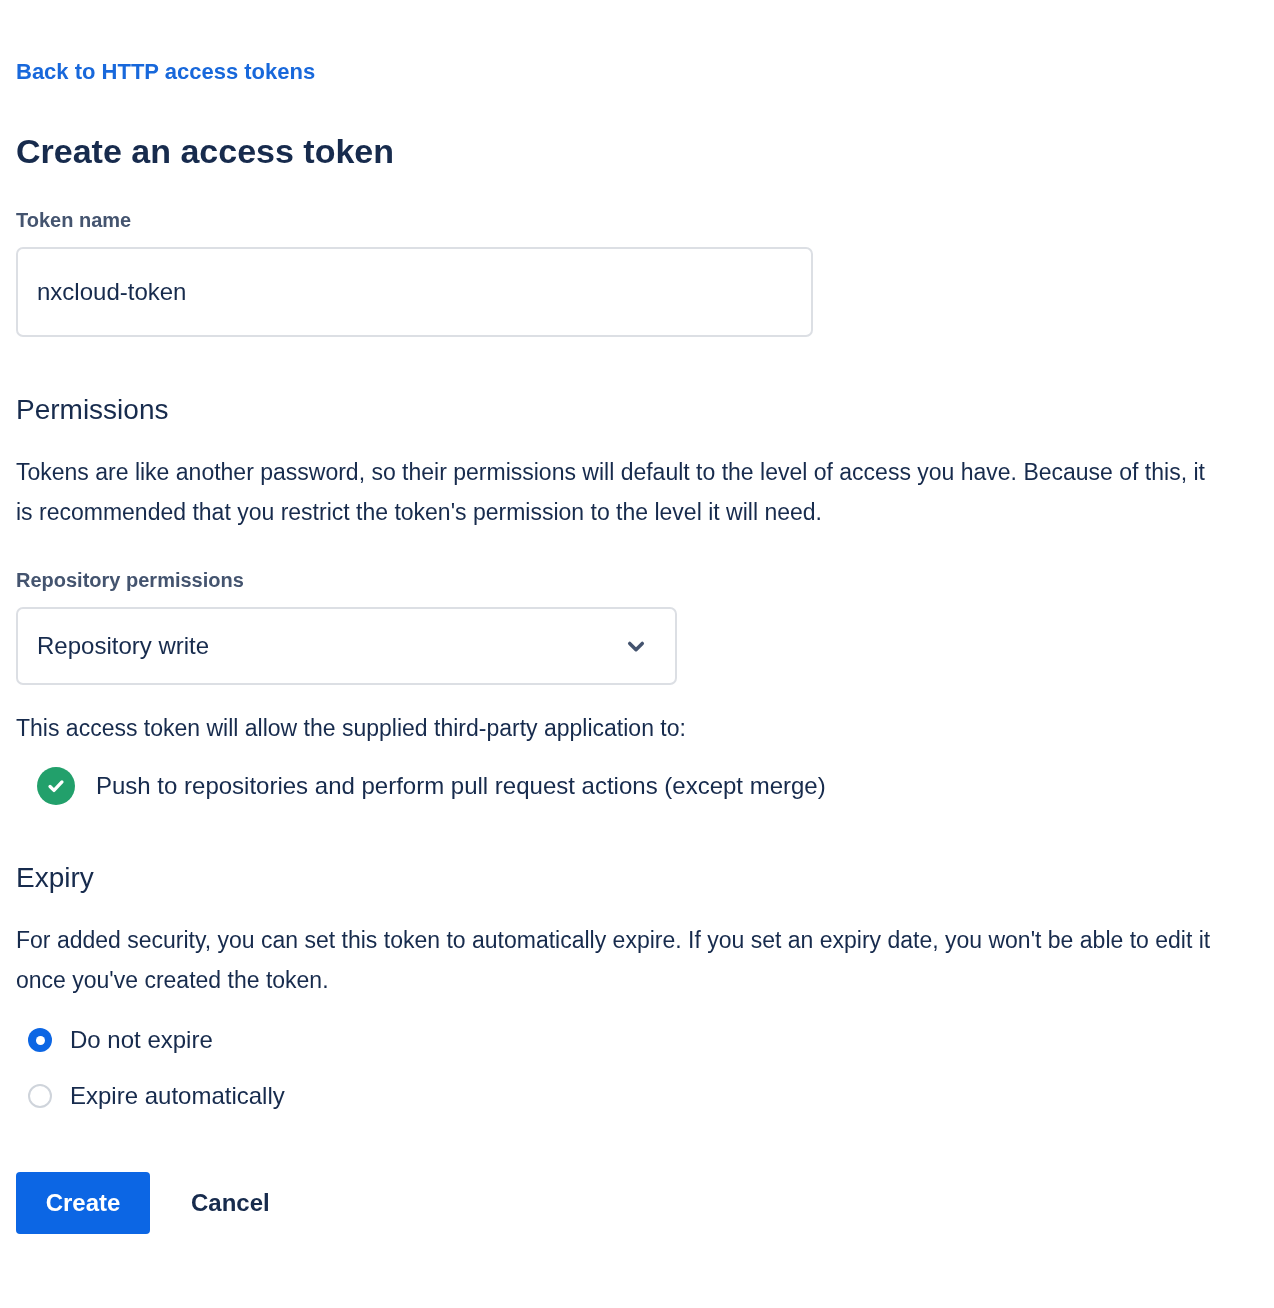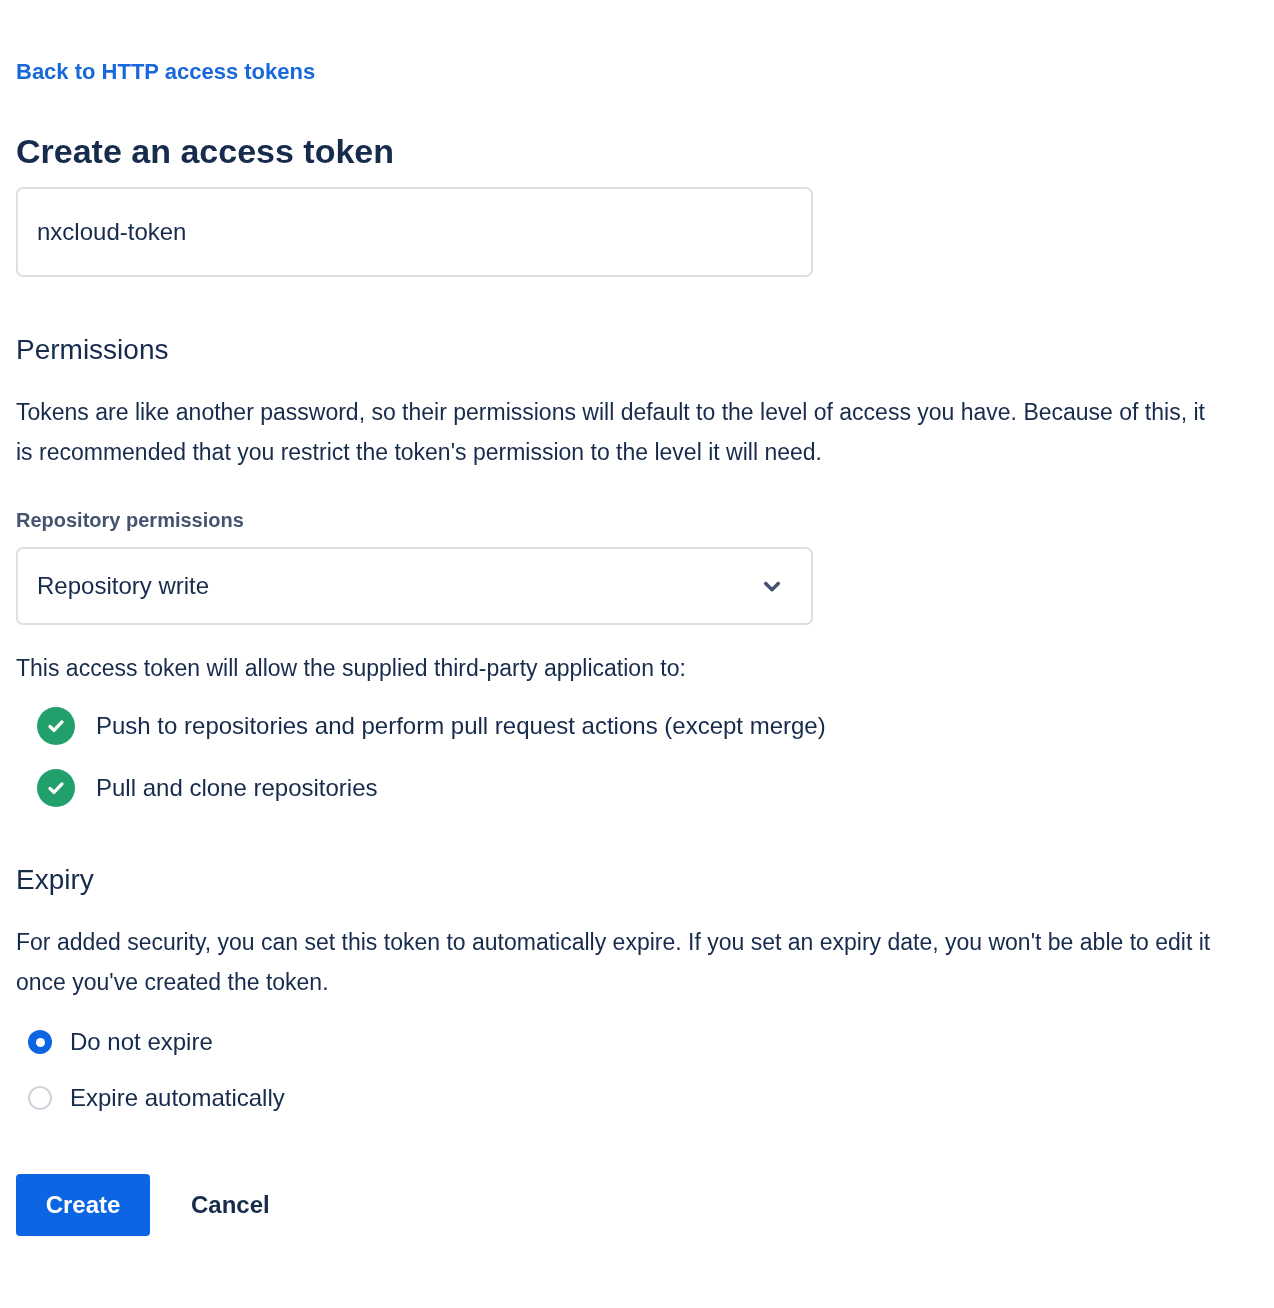--- a/index.html
+++ b/index.html
@@ -62,21 +62,21 @@
   p.body-text {
     margin-top: 25px;
     max-width: 1210px;
     font-size: 23px;
     font-weight: 400;
     line-height: 40px;
     color: #172b4d;
   }
   .select-box {
     margin-top: 15px;
-    width: 797px;
+    width: 661px;
     height: 78px;
     border: 2px solid #dcdfe4;
     border-radius: 7px;
     background: #ffffff;
     display: flex;
     align-items: center;
     justify-content: space-between;
     padding: 0 26px 0 19px;
     cursor: pointer;
   }
@@ -183,20 +183,21 @@
 </style>
 </head>
 <body>
 
 <div class="page">
 
   <a class="back-link" href="#">Back to HTTP access tokens</a>
 
   <h1 class="page-title">Create an access token</h1>
 
+  <label class="field-label">Token name</label>
   <input class="text-input" type="text" value="nxcloud-token" style="">
 
   <h2 class="section-heading">Permissions</h2>
   <p class="body-text">Tokens are like another password, so their permissions will default to the level of access you have. Because of this, it is recommended that you restrict the token's permission to the level it will need.</p>
 
   <label class="field-label">Repository permissions</label>
   <div class="select-box">
     <span class="select-value">Repository write</span>
     <span>
       <svg class="chevron-down" viewBox="0 0 24 24" fill="none">
@@ -209,28 +210,20 @@
 
   <div class="capability-row">
     <span class="check-circle">
       <svg viewBox="0 0 24 24" fill="none">
         <path d="M5.5 12.5l4.3 4.3 8.7-9.3" stroke="#ffffff" stroke-width="3.6" stroke-linecap="round" stroke-linejoin="round"></path>
       </svg>
     </span>
     <span class="capability-label">Push to repositories and perform pull request actions (except merge)</span>
   </div>
 
-  <div class="capability-row">
-    <span class="check-circle">
-      <svg viewBox="0 0 24 24" fill="none">
-        <path d="M5.5 12.5l4.3 4.3 8.7-9.3" stroke="#ffffff" stroke-width="3.6" stroke-linecap="round" stroke-linejoin="round"></path>
-      </svg>
-    </span>
-    <span class="capability-label">Pull and clone repositories</span>
-  </div>
 
   <h2 class="section-heading expiry-heading">Expiry</h2>
   <p class="body-text">For added security, you can set this token to automatically expire. If you set an expiry date, you won't be able to edit it once you've created the token.</p>
 
   <div class="radio-row checked">
     <span class="radio-outer">
         <span class="radio-dot"></span>
       </span>
     <span class="radio-label">Do not expire</span>
   </div>

